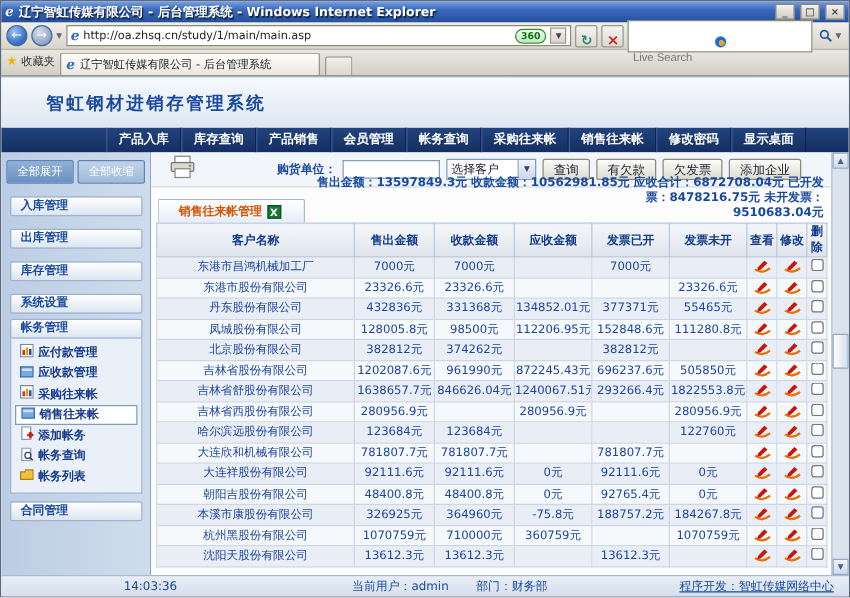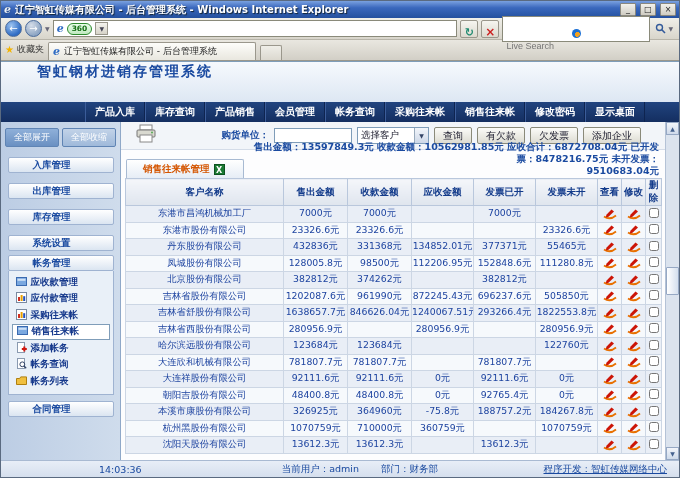--- a/index.html
+++ b/index.html
@@ -41,40 +41,40 @@
   .fav { display:flex; align-items:center; gap:3px; font-size:9px; color:#333; padding-bottom:4px; }
   .star { color:#f4b400; font-size:10px; }
   .tab { width:208px; height:18px; background:linear-gradient(180deg,#fdfdfa,#e9e7df); border:1px solid #9a978c; border-bottom:none;
     border-radius:2px 2px 0 0; display:flex; align-items:center; gap:4px; padding:0 4px; font-size:9px; color:#222; }
   .tab .ie-e { color:#2f6cc4; text-shadow:none; }
   .tab-stub { width:22px; height:15px; background:linear-gradient(180deg,#efeee8,#dbd8cf); border:1px solid #9a978c; border-bottom:none; border-radius:2px 2px 0 0; }
 
   
   .page { position:relative; height:418px; background:#fff; border-top:1px solid #7f9db9; }
   .page-header { position:relative; height:40px; background:linear-gradient(180deg,#f6f9fd,#dde7f3); }
-  .app-title { position:absolute; left:36px; top:1px; color:#1a4aa0; font-size:14px; font-weight:bold; letter-spacing:2px; }
+  .app-title { position:absolute; left:36px; top:12px; color:#1a4aa0; font-size:14px; font-weight:bold; letter-spacing:2px; }
   .hdr-buttons { position:absolute; right:8px; bottom:3px; display:flex; gap:8px; }
   .orange-btn { background:linear-gradient(180deg,#ffd24a,#f7a300); border:1px solid #d88c00; border-radius:2px;
     color:#15386e; font-size:9.5px; font-weight:bold; padding:2px 10px; }
 
   .mainnav { height:20px; background:linear-gradient(180deg,#21447f,#142e60); display:flex; padding-left:84px; }
   .nav-item { color:#fff; font-size:10px; font-weight:bold; line-height:20px; padding:0 9px;
     border-left:1px solid #3b5c99; border-right:1px solid #0e2450; white-space:nowrap; }
 
   .body { display:flex; height:338px; }
 
   
   .sidebar { width:120px; flex:none; background:linear-gradient(90deg,#bccde4,#cfdcec); border-right:1px solid #8fa8c8; overflow:hidden; }
   .side-btn-row { display:flex; gap:3px; margin:6px 4px 0; }
   .side-mini-btn { flex:1; font-size:9px; color:#fff; text-align:center; padding:2px 0; border:1px solid #5f84b4; border-radius:2px; }
   .expand-btn { background:linear-gradient(180deg,#8fb0d9,#6a90c2); }
   .collapse-btn { background:linear-gradient(180deg,#c2d3e8,#9fb9da); }
   .side-section { display:block; width:106px; margin:10px auto 0; height:16px; line-height:14px;
     background:linear-gradient(180deg,#ffffff,#dbe5f1); border:1px solid #9fb3d1; border-radius:2px;
-    color:#1a4aa0; font-size:9.5px; font-weight:bold; padding-left:24px; }
+    color:#1a4aa0; font-size:9.5px; font-weight:bold; padding-left:8px; }
   .accounts-header { margin-top:4px; }
   .side-panel { width:106px; margin:0 auto; background:#e9f0f8; border:1px solid #9fb3d1; border-top:none; padding:3px 0 4px; }
   .side-item { display:flex; align-items:center; gap:4px; height:16.5px; margin:0 3px; padding-left:4px;
     color:#16398c; font-size:9.5px; font-weight:bold; white-space:nowrap; }
   .side-item.selected { background:#fff; border:1px solid #7f9db9; }
   .contract-header { margin-top:6px; }
 
   
   .main { flex:1; background:#fdfdfe; display:flex; flex-direction:column; overflow:hidden; }
   .toolbar { height:28px; flex:none; display:flex; align-items:center; gap:5px; padding:0 24px 0 14px;
@@ -130,20 +130,21 @@
     <span class="winbtn">□</span>
     <span class="winbtn">×</span>
   </div>
 
   <div class="addressbar">
     <span class="navcircle back">←</span>
     <span class="navcircle fwd">→</span>
     <span class="nav-caret">▼</span>
     <div class="urlbox">
       <span class="ie-e" style="color:#2f6cc4;text-shadow:none">e</span>
+      <span class="url-text">http://oa.zhsq.cn/study/1/main/main.asp</span>
       <span class="badge360">360</span>
       <span class="mini-drop">▼</span>
     </div>
     <span class="chromebtn"><span class="refresh-glyph">↻</span></span>
     <span class="chromebtn"><span class="stop-glyph">×</span></span>
     <div class="searchbox">
       <span class="ls-logo"></span>
       <input placeholder="Live Search" style="">
     </div>
     <span class="mag-zone">
@@ -195,33 +196,33 @@
         <div>
             <div class="side-section">入库管理</div>
             <div class="side-section">出库管理</div>
             <div class="side-section">库存管理</div>
             <div class="side-section">系统设置</div>
           </div>
         <div class="side-section accounts-header">帐务管理</div>
         <div class="side-panel">
             <div class="side-item">
               <span><svg width="11" height="11" viewBox="0 0 11 11">
-                  <rect x="0.5" y="1.5" width="10" height="8" fill="#7aa8e0" stroke="#3a6ab0"></rect>
-                  <rect x="1.5" y="2.8" width="8" height="2" fill="#cfe1f6"></rect>
-                </svg></span>
-              <span>应收款管理</span>
-            </div>
-            <div class="side-item">
-              <span><svg width="11" height="11" viewBox="0 0 11 11">
                   <rect x="0.5" y="0.5" width="10" height="10" fill="#fff" stroke="#7a8aa0"></rect>
                   <rect x="2" y="5" width="2" height="4" fill="#d03020"></rect>
                   <rect x="4.6" y="3" width="2" height="6" fill="#e8a000"></rect>
                   <rect x="7.2" y="4.2" width="2" height="4.8" fill="#2050c0"></rect>
                 </svg></span>
               <span>应付款管理</span>
+            </div>
+            <div class="side-item">
+              <span><svg width="11" height="11" viewBox="0 0 11 11">
+                  <rect x="0.5" y="1.5" width="10" height="8" fill="#7aa8e0" stroke="#3a6ab0"></rect>
+                  <rect x="1.5" y="2.8" width="8" height="2" fill="#cfe1f6"></rect>
+                </svg></span>
+              <span>应收款管理</span>
             </div>
             <div class="side-item">
               <span><svg width="11" height="11" viewBox="0 0 11 11">
                   <rect x="0.5" y="0.5" width="10" height="10" fill="#fff" stroke="#7a8aa0"></rect>
                   <rect x="2" y="5" width="2" height="4" fill="#d03020"></rect>
                   <rect x="4.6" y="3" width="2" height="6" fill="#e8a000"></rect>
                   <rect x="7.2" y="4.2" width="2" height="4.8" fill="#2050c0"></rect>
                 </svg></span>
               <span>采购往来帐</span>
             </div>

